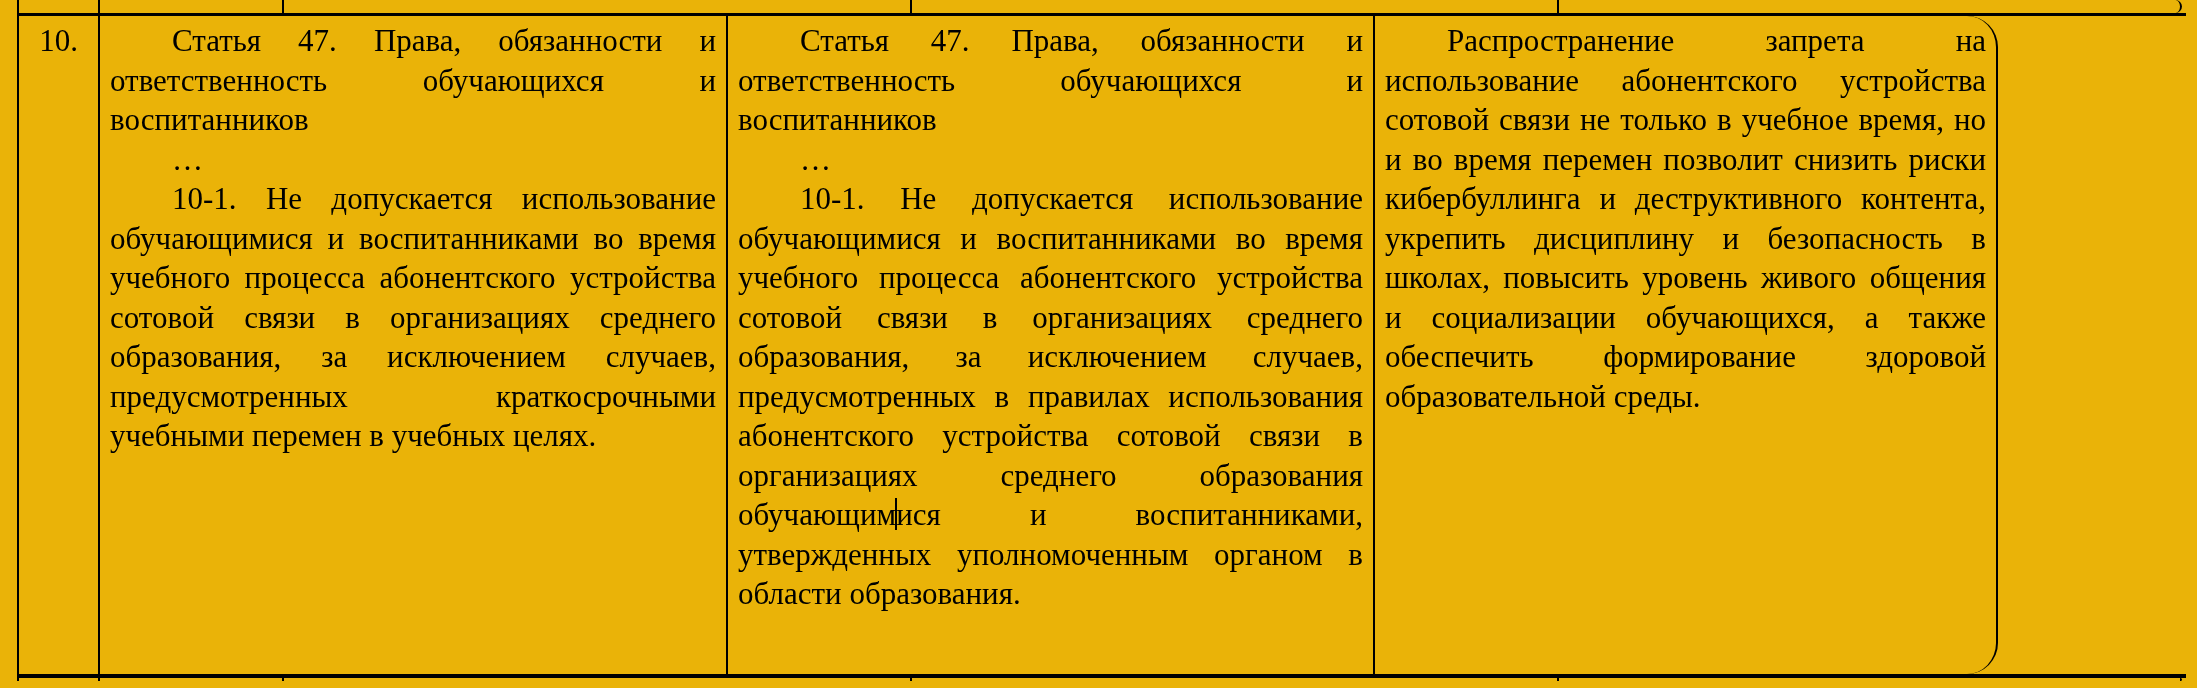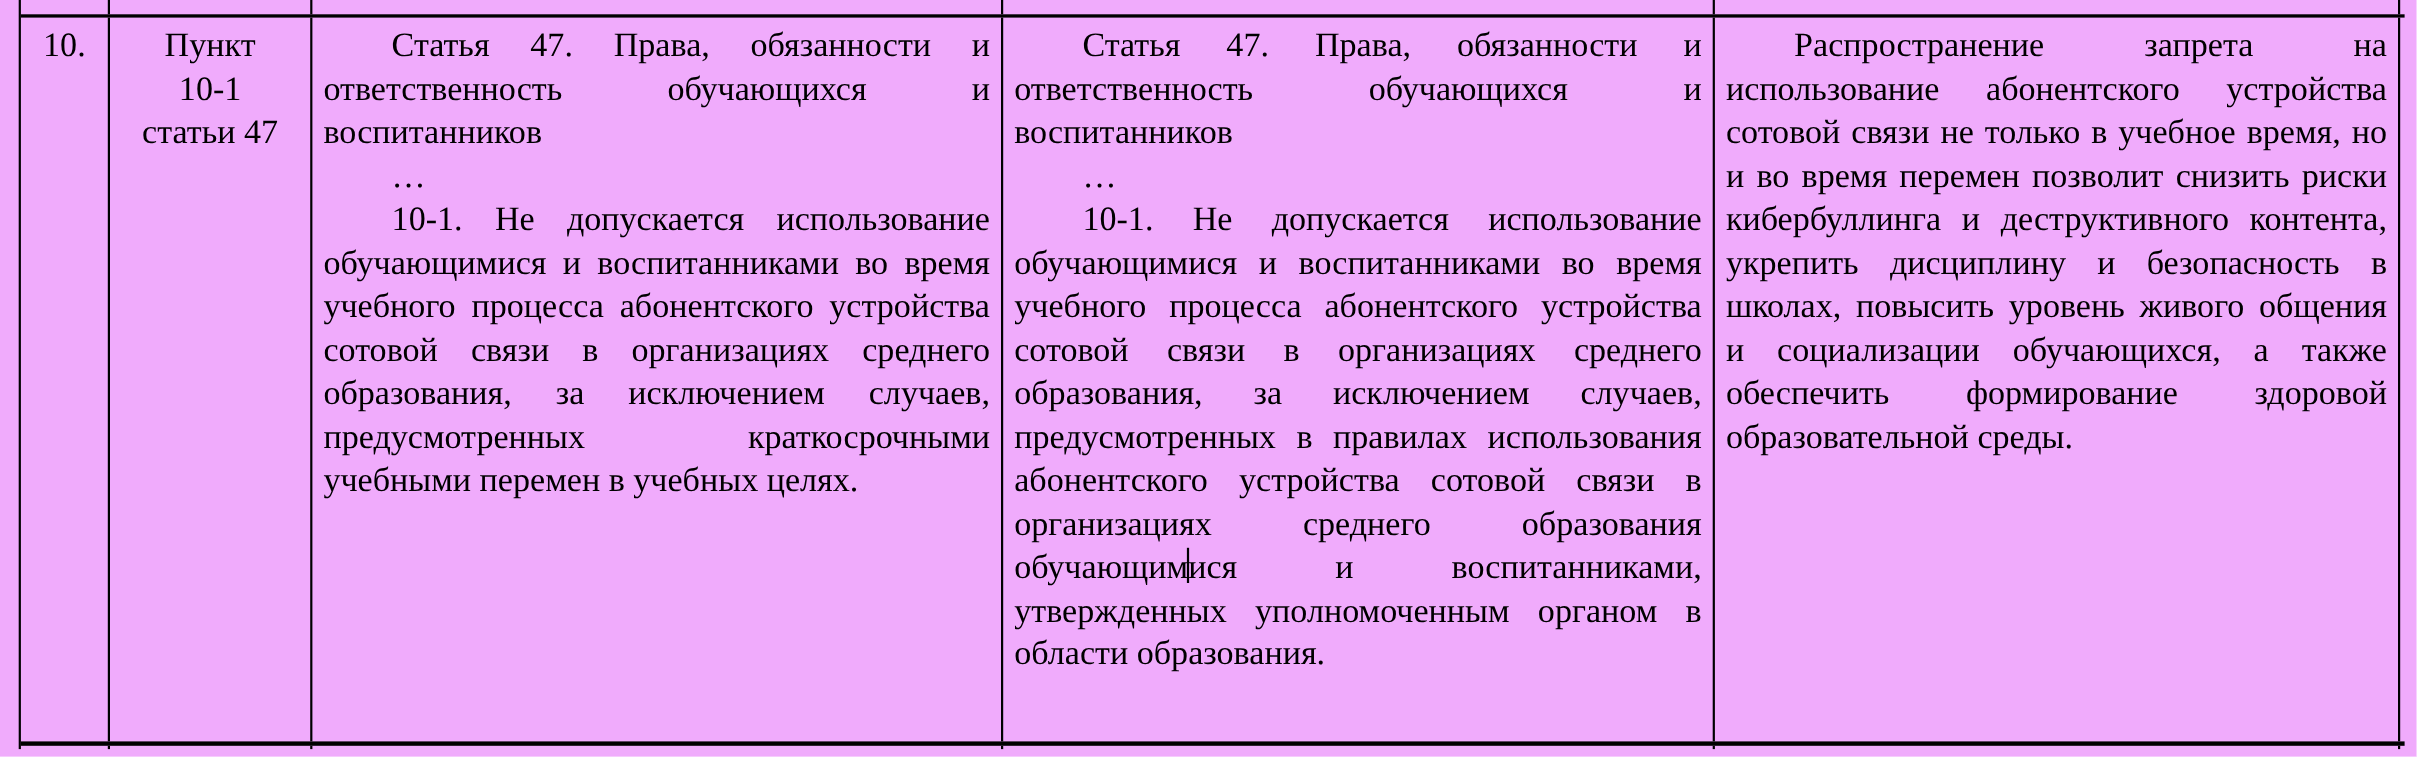--- a/index.html
+++ b/index.html
@@ -1,19 +1,19 @@
 <!DOCTYPE html>
 <html lang="ru"><head>
 <meta charset="utf-8">
 <style>
   html,body{margin:0;padding:0;background:#fff;}
   .page{
     position:relative;
     width:2197px;height:688px;
-    background:#f0abfc;color:#000;
+    background:#eab308;color:#000;
     font-family:"Liberation Serif","DejaVu Serif",serif;
     overflow:hidden;
   }
   .tbl{
     position:absolute;left:17px;top:0;
     width:2167px;
     border-left:2px solid #000;
   }
   .trow{display:flex;box-sizing:border-box;}
   .t-spacer-top{height:16px;border-bottom:3px solid #000;}
@@ -21,21 +21,21 @@
   .t-spacer-bottom{height:3px;}
   .cell{
     box-sizing:border-box;
     border-right:2px solid #000;
     overflow:hidden;
   }
   .w1{width:81px;}
   .w2{width:184px;}
   .w3{width:628px;}
   .w4{width:647px;}
-  .w5{width:623px;}
+  .w5{width:623px;border-radius:31px;}
   .t-main .cell{padding:5px 10px 0 10px;}
   p{
     margin:0;
     font-size:31px;
     line-height:39.5px;
     text-align:justify;
     text-indent:62px;
   }
   .center{text-align:center;text-indent:0;white-space:pre-line;}
   .b{font-weight:400;}
@@ -61,25 +61,20 @@
       <div class="cell w4"></div>
       <div class="cell w5"></div>
     </div>
 
     <div class="trow t-main">
 
       <div class="cell w1">
         <p class="center">10.</p>
       </div>
 
-      <div class="cell w2">
-        <p class="center">Пункт
-10-1
-статьи 47</p>
-      </div>
 
       <div class="cell w3">
         <p class="heading"><span class="b">Статья 47. Права, обязанности и ответственность обучающихся и воспитанников</span></p>
         <p>…</p>
         <p><span>10-1. Не допускается использование обучающимися и воспитанниками во время учебного процесса абонентского устройства сотовой связи в организациях среднего образования, за исключением случаев, предусмотренных </span><span class="b">краткосрочными учебными перемен в учебных целях</span><span>.</span></p>
       </div>
 
       <div class="cell w4">
         <p class="heading"><span class="b">Статья 47. Права, обязанности и ответственность обучающихся и воспитанников</span></p>
         <p>…</p>

